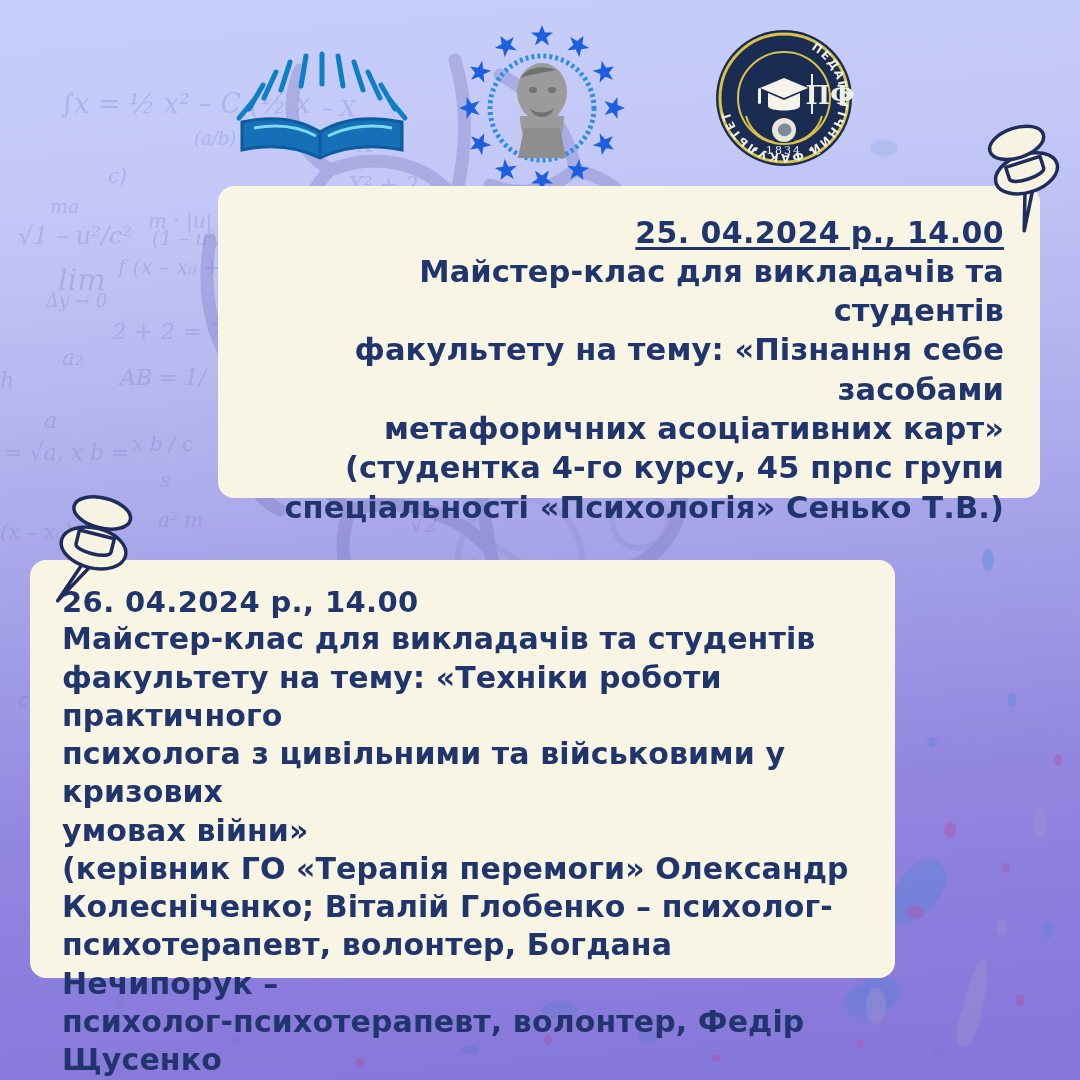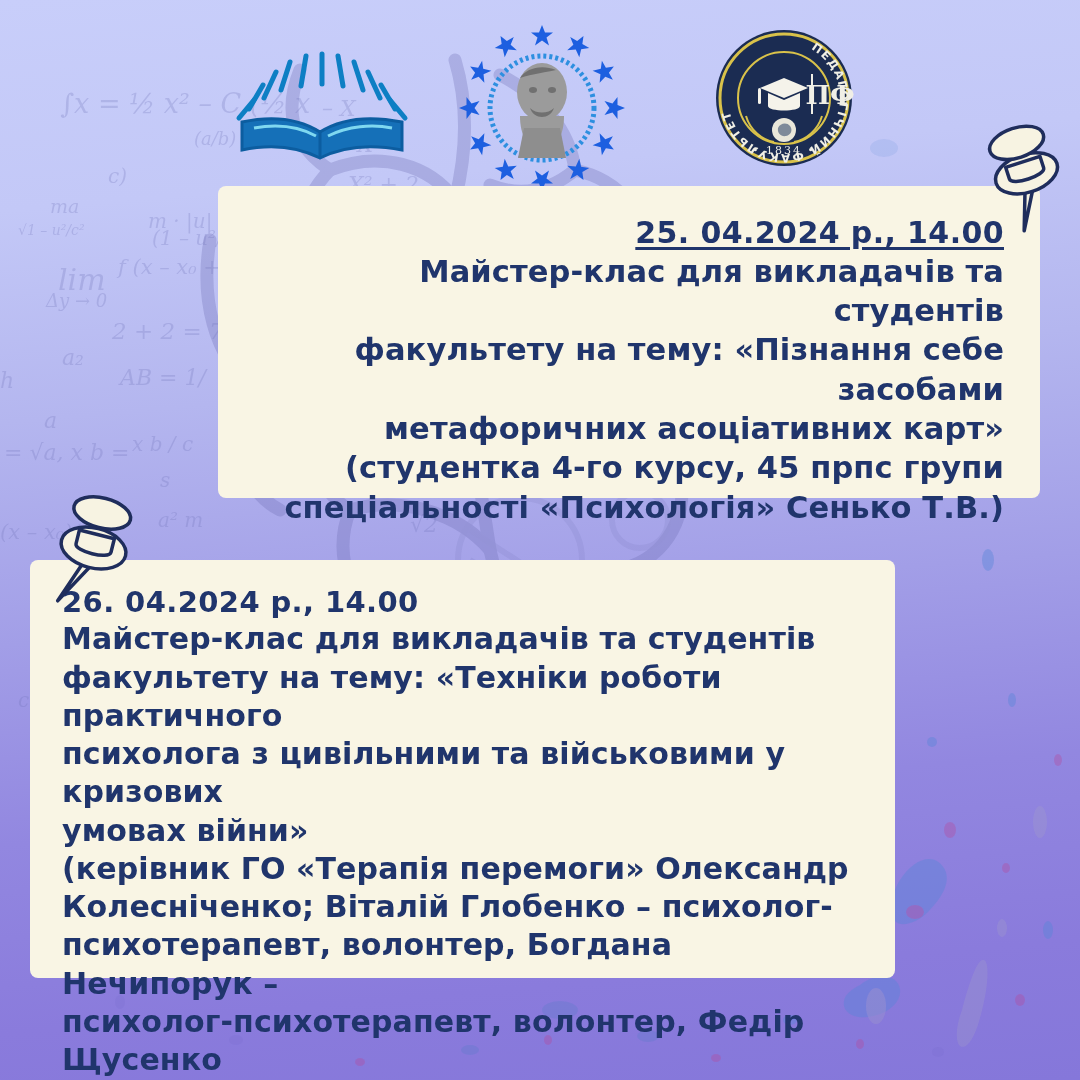--- a/index.html
+++ b/index.html
@@ -32,21 +32,21 @@
     font-family: "DejaVu Serif", "Liberation Serif", serif;
     font-style: italic;
     white-space: nowrap;
     opacity: .85;
   }
 
   
   .card {
     position: absolute;
     background: #f9f5e4;
-    border-radius: 8px;
+    border-radius: 16px;
     box-sizing: border-box;
     color: #20356c;
     font-weight: 700;
   }
   #card-top {
     left: 218px;
     top: 186px;
     width: 822px;
     height: 312px;
     padding: 30px 36px 26px 40px;
@@ -125,21 +125,21 @@
         <polygon points="92,600 122,582 152,600 152,636 122,654 92,636"></polygon>
         <rect x="72" y="692" width="46" height="42" rx="6"></rect>
       </g>
     </svg>
   </div>
 
   <div class="bg-layer bg-formulas" id="formula-layer">
       <span class="formula" style="left: 60px; top: 88px; font-size: 27px;">∫x = ½ x² – C (½ x</span>
       <span class="formula" style="left: 194px; top: 128px; font-size: 18px;">(a/b)</span>
       <span class="formula" style="left: 50px; top: 195px; font-size: 19px;">ma</span>
-      <span class="formula" style="left: 18px; top: 222px; font-size: 14px;">√1 – u²/c²</span>
+      <span class="formula" style="left: 18px; top: 222px; font-size: 24px;">√1 – u²/c²</span>
       <span class="formula" style="left: 148px; top: 209px; font-size: 20px;">m · |u|</span>
       <span class="formula" style="left: 152px; top: 226px; font-size: 20px;">(1 – u²/</span>
       <span class="formula" style="left: 58px; top: 262px; font-size: 30px;">lim</span>
       <span class="formula" style="left: 46px; top: 290px; font-size: 18px;">Δy → 0</span>
       <span class="formula" style="left: 118px; top: 255px; font-size: 21px;">f (x – x₀ + Δy</span>
       <span class="formula" style="left: 112px; top: 318px; font-size: 23px;">2 + 2 = 7</span>
       <span class="formula" style="left: 62px; top: 345px; font-size: 22px;">a₂</span>
       <span class="formula" style="left: 0px; top: 368px; font-size: 22px;">h</span>
       <span class="formula" style="left: 120px; top: 365px; font-size: 22px;">AB = 1/</span>
       <span class="formula" style="left: 44px; top: 408px; font-size: 22px;">a</span>

